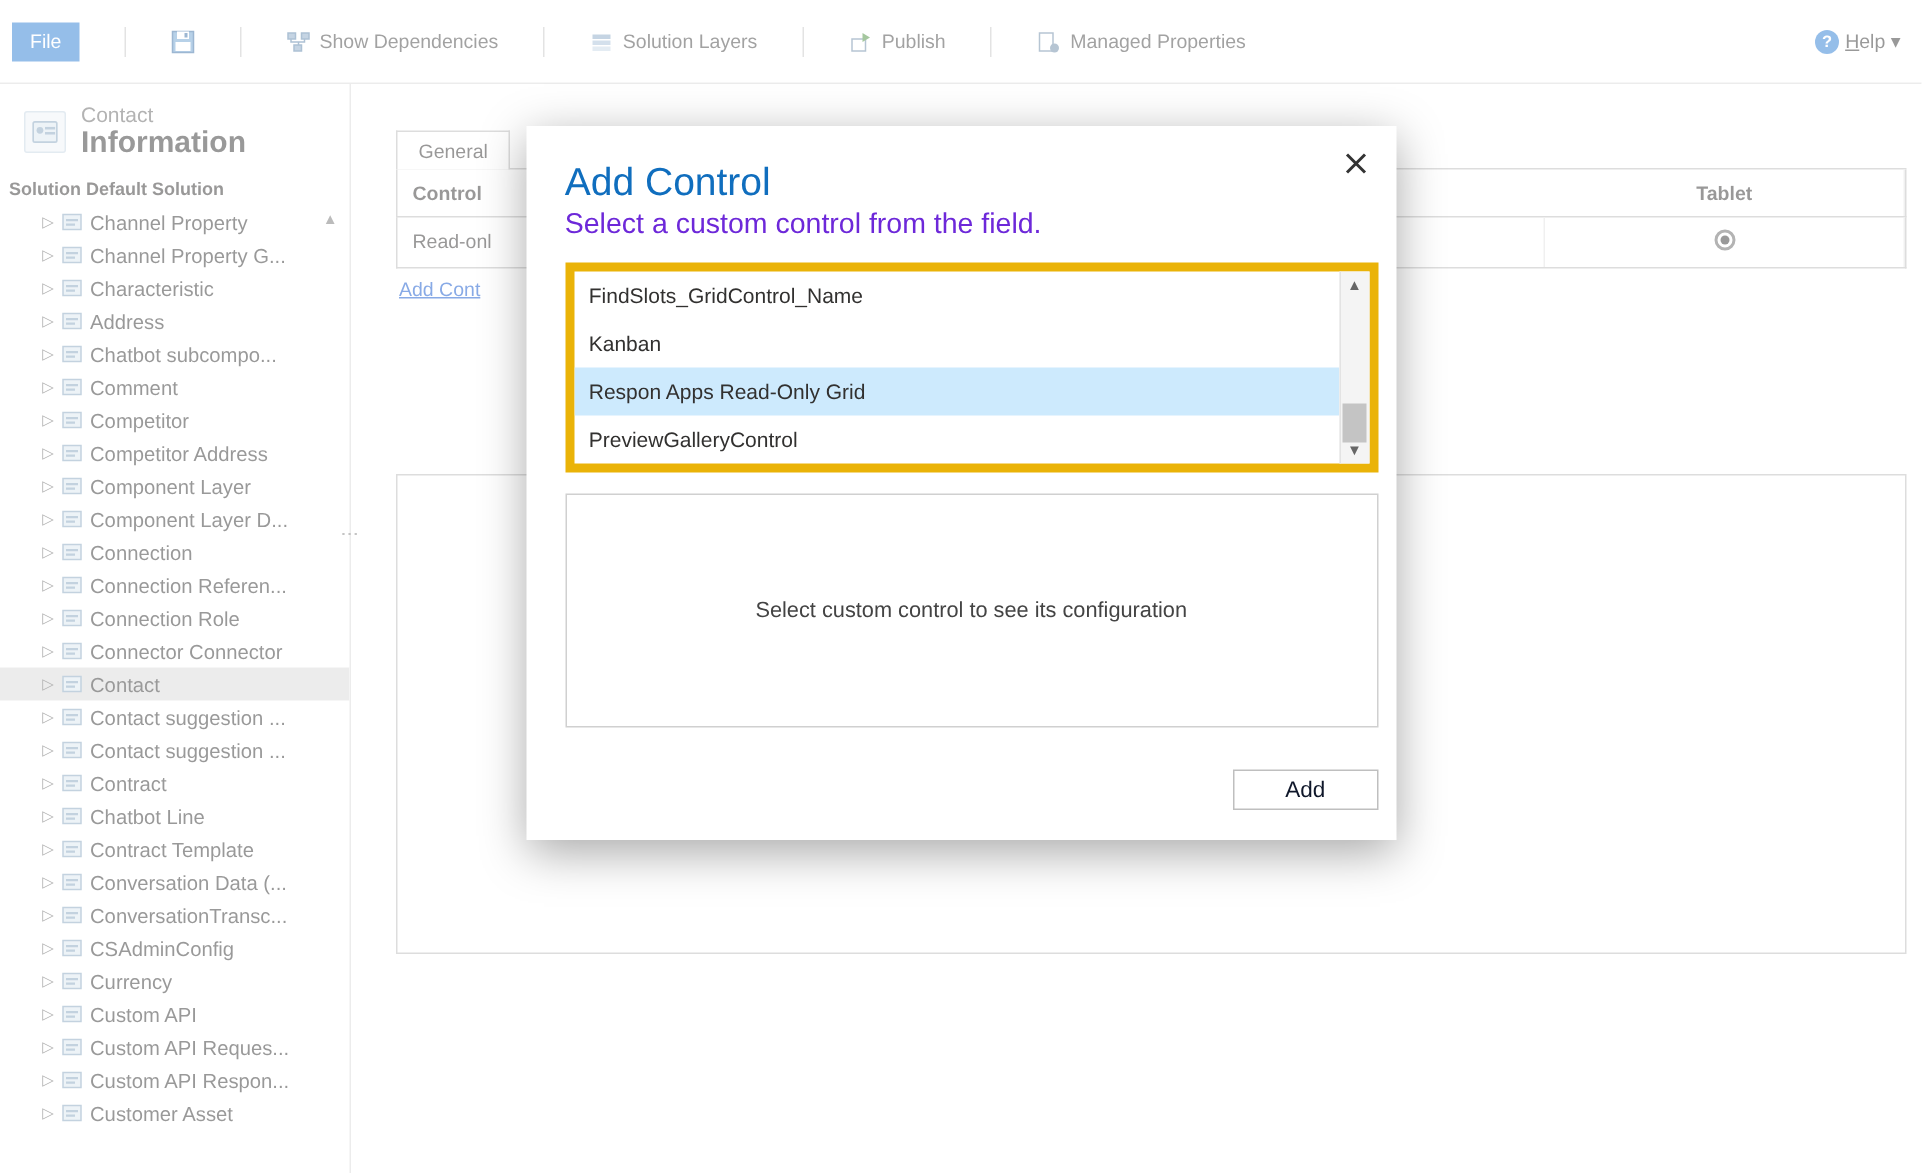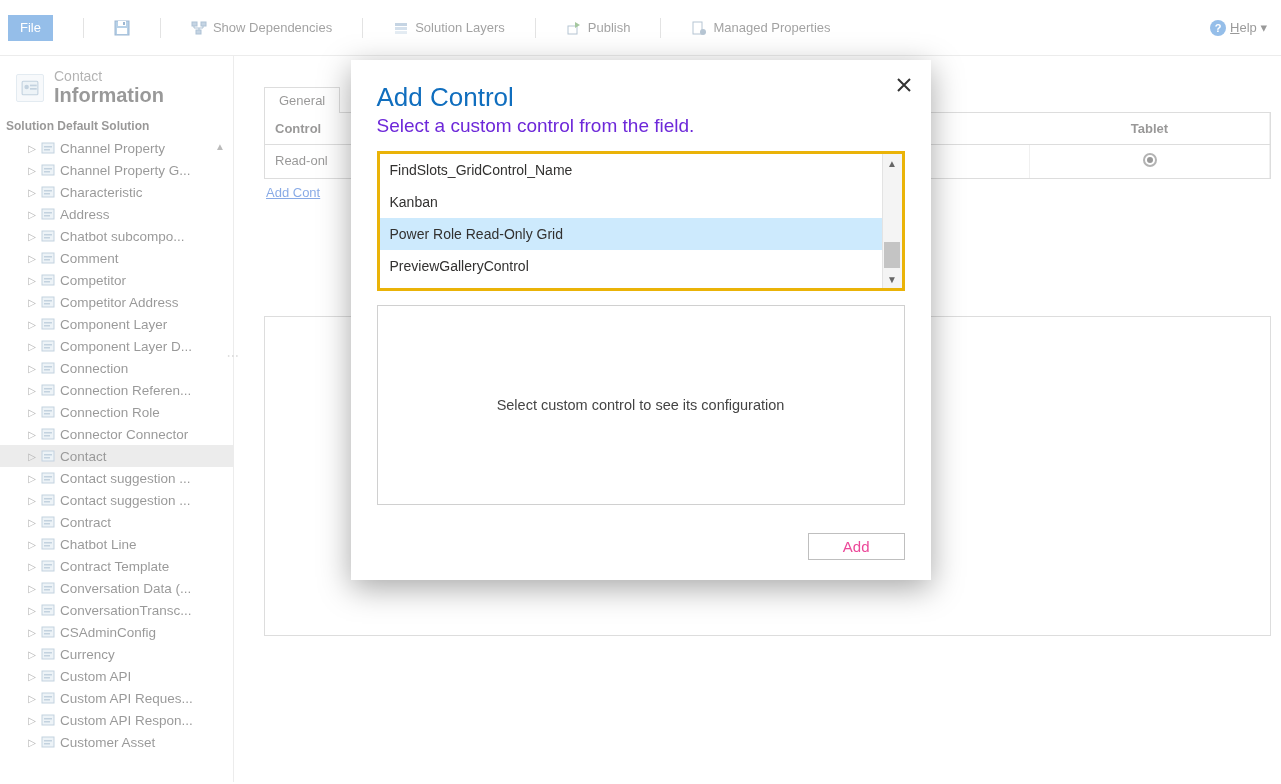--- a/index.html
+++ b/index.html
@@ -44,34 +44,34 @@
   .grid-row div { padding:8px 10px; border-right:1px solid #e1e1e1; text-align:center; }
   .grid-row div:first-child { text-align:left; }
   .radio { width:14px; height:14px; border-radius:50%; border:2px solid #666; display:inline-block; position:relative; }
   .radio.on::after { content:""; position:absolute; inset:2px; background:#333; border-radius:50%; }
   .add-link { color:#1155cc; text-decoration: underline; display:inline-block; margin:6px 2px; cursor:pointer; }
   .big-panel { border:1px solid #bbb; height:320px; margin-top:110px; }
   .up-tick { position:absolute; top:4px; right:8px; font-size:10px; color:#777; }
   .drag-grip { position:absolute; top:350px; left:226px; color:#888; letter-spacing:-2px; font-size:12px; writing-mode:vertical-lr; }
   
   .modal-backdrop { position:absolute; inset:0; background:transparent; z-index:60; display:flex; align-items:flex-start; justify-content:center; }
-  .modal { margin-top:60px; width:580px; background:#fff; box-shadow: 0 8px 30px rgba(0,0,0,.35); padding:22px 26px 20px 26px; position:relative; }
+  .modal { margin-top:84px; width:580px; background:#fff; box-shadow: 0 8px 30px rgba(0,0,0,.35); padding:22px 12px 20px 26px; position:relative; }
   .modal .close { position:absolute; top:14px; right:16px; width:22px; height:22px; display:flex; align-items:center; justify-content:center; cursor:pointer; color:#444; font-size:16px; }
   .modal h2 { color:#106ebe; font-weight:400; font-size:26px; margin-bottom:2px; }
   .modal .sub { color:#6d28d9; font-size:19px; margin-bottom:14px; }
-  .list-box { border:3px solid #eab308; height:140px; position:relative; display:flex; }
+  .list-box { border:6px solid #eab308; height:140px; position:relative; display:flex; }
   .list-items { flex:1; overflow:hidden; }
   .list-items div { padding:8px 10px; font-size:14px; cursor:pointer; }
   .list-items div.sel { background:#cdeafd; }
   .list-scroll { width:20px; background:#f4f4f4; border-left:1px solid #e3e3e3; display:flex; flex-direction:column; align-items:center; justify-content:space-between; position:relative; }
   .list-scroll .arrow { font-size:10px; color:#666; height:18px; display:flex; align-items:center; }
   .list-scroll .thumb { position:absolute; right:2px; width:16px; height:26px; background:#c4c4c4; top:88px; }
-  .config-box { border:1px solid #d0d0d0; height:200px; display:flex; align-items:center; justify-content:center; color:#444; margin-top:14px; font-size:14.5px; }
+  .config-box { border:1px solid #d0d0d0; height:156px; display:flex; align-items:center; justify-content:center; color:#444; margin-top:14px; font-size:14.5px; }
   .modal-actions { display:flex; justify-content:flex-end; margin-top:28px; }
-  .add-btn { border:1px solid #bfbfbf; background:#fff; color:#ec4899; padding:4px 34px; font-size:15px; cursor:pointer; }
+  .add-btn { border:1px solid #bfbfbf; background:#fff; color:#0f172a; padding:4px 34px; font-size:15px; cursor:pointer; }
   
   .svg-ico { width:16px; height:16px; }
 </style>
 </head>
 <body>
 
 <div class="app">
 
   <div class="toolbar">
     <div class="file-btn">File</div>
@@ -499,21 +499,21 @@
         <svg width="14" height="14" viewBox="0 0 14 14">
             <path d="M1 1l12 12M13 1L1 13" stroke="#333" stroke-width="2"></path>
           </svg>
       </div>
       <h2>Add Control</h2>
       <div class="sub">Select a custom control from the field.</div>
       <div class="list-box">
         <div class="list-items" id="modal-list">
             <div>FindSlots_GridControl_Name</div>
             <div>Kanban</div>
-            <div class="sel">Power Role Read-Only Grid</div>
+            <div class="sel">Respon Apps Read-Only Grid</div>
             <div>PreviewGalleryControl</div>
           </div>
         <div class="list-scroll">
           <span class="arrow">▲</span>
           <span class="thumb"></span>
           <span class="arrow">▼</span>
         </div>
       </div>
       <div class="config-box">Select custom control to see its configuration</div>
       <div class="modal-actions">

